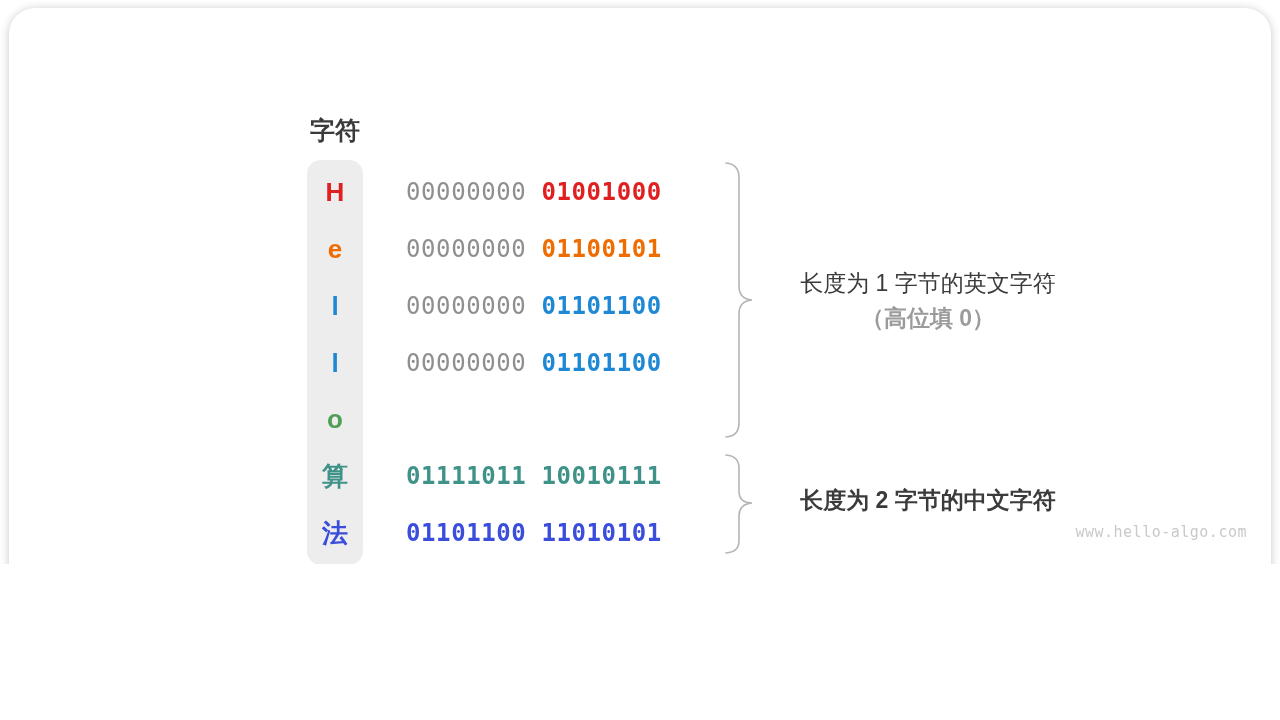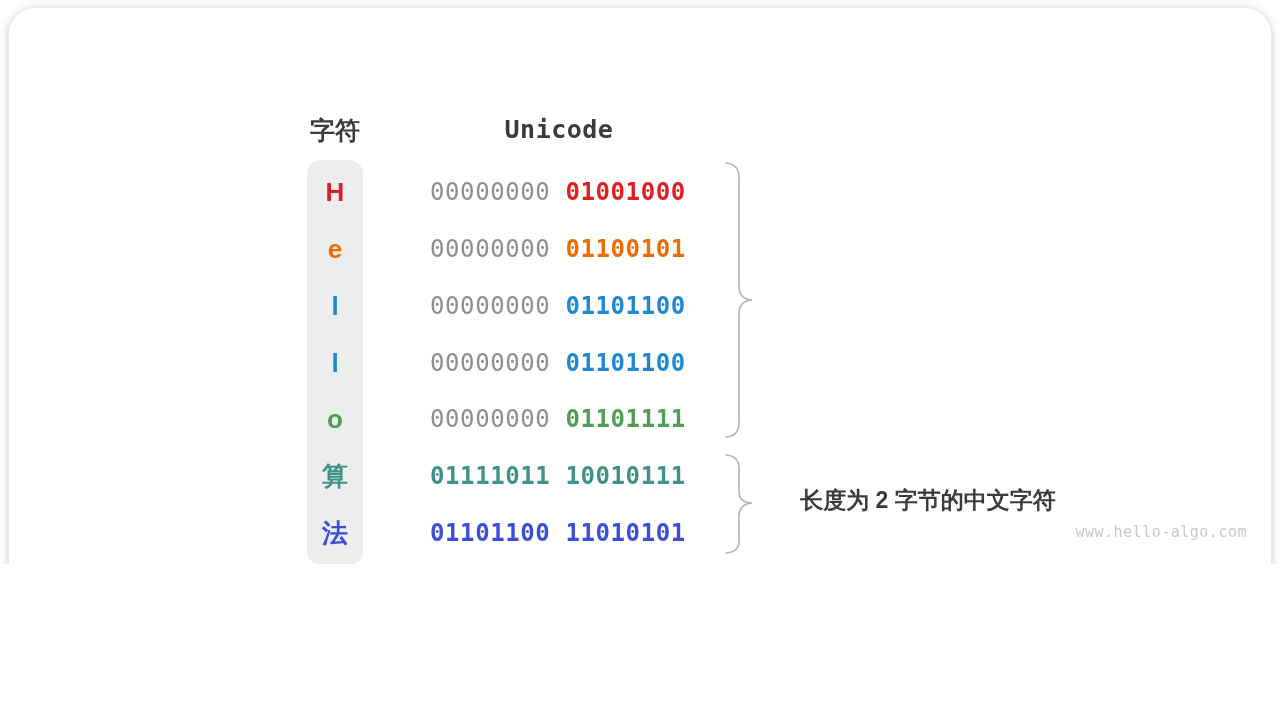--- a/index.html
+++ b/index.html
@@ -53,21 +53,21 @@
   }
   .char-cell {
     position: absolute;
     left: 307px; width: 56px;
     text-align: center;
     font-size: 26px;
     font-weight: 700;
   }
   .binary {
     position: absolute;
-    left: 430px;
+    left: 406px;
     font-family: "DejaVu Sans Mono", monospace;
     font-size: 24px;
     letter-spacing: 0.6px;
     white-space: nowrap;
   }
   .byte-high { font-weight: 400; }
   .byte-high.colored { font-weight: 700; }
   .byte-low { font-weight: 700; margin-left: 15px; }
   .braces-overlay {
     position: absolute;
@@ -115,21 +115,20 @@
     letter-spacing: 0.5px;
   }
 </style>
 </head>
 <body>
 
 <div class="stage">
   <div class="card"></div>
 
   <div class="col-header char-header">字符</div>
-  <div class="col-header unicode-header">Unicode</div>
 
   <div class="char-col-bg"></div>
 
   <div class="row" style="top:174px">
     <div class="char-cell" style="color: rgb(224, 32, 32);">H</div>
     <div class="binary">
       <span class="byte-high" style="color: rgb(143, 143, 143);">00000000</span><span class="byte-low" style="color: rgb(224, 32, 32);">01001000</span>
     </div>
   </div>
 
@@ -149,23 +148,20 @@
 
   <div class="row" style="top:345px">
     <div class="char-cell" style="color: rgb(30, 136, 213);">l</div>
     <div class="binary">
       <span class="byte-high" style="color: rgb(143, 143, 143);">00000000</span><span class="byte-low" style="color: rgb(30, 136, 213);">01101100</span>
     </div>
   </div>
 
   <div class="row" style="top:401px">
     <div class="char-cell" style="color: rgb(79, 158, 83);">o</div>
-    <div class="binary">
-      <span class="byte-high" style="color: rgb(143, 143, 143);">00000000</span><span class="byte-low" style="color: rgb(79, 158, 83);">01101111</span>
-    </div>
   </div>
 
   <div class="row" style="top:458px">
     <div class="char-cell" style="color: rgb(63, 146, 135);">算</div>
     <div class="binary">
       <span class="byte-high colored" style="color: rgb(63, 146, 135); margin-top: 48px;">01111011</span><span class="byte-low" style="color: rgb(63, 146, 135);">10010111</span>
     </div>
   </div>
 
   <div class="row" style="top:515px">
@@ -173,17 +169,21 @@
     <div class="binary">
       <span class="byte-high colored" style="color: rgb(58, 77, 219);">01101100</span><span class="byte-low" style="color: rgb(58, 77, 219);">11010101</span>
     </div>
   </div>
 
   <svg class="braces-overlay" viewBox="0 0 1280 720" xmlns="http://www.w3.org/2000/svg">
     <path d="M 726 163 Q 739 164 739 178 L 739 286 Q 739 299 752 300 Q 739 301 739 314 L 739 423 Q 739 436 726 437" fill="none" stroke="#b5b5b5" stroke-width="1.6" stroke-linecap="round"></path>
     <path d="M 726 455 Q 739 456 739 468 L 739 491 Q 739 503 752 503 Q 739 504 739 516 L 739 541 Q 739 552 726 553" fill="none" stroke="#b5b5b5" stroke-width="1.6" stroke-linecap="round"></path>
   </svg>
 
+  <div class="annotation-group-1">
+    <div class="annotation-line-1">长度为 1 字节的英文字符</div>
+    <div class="annotation-line-2">（高位填 0）</div>
+  </div>
 
   <div class="annotation-group-2">长度为 2 字节的中文字符</div>
 
   <div class="watermark">www.hello-algo.com</div>
 </div>
 
 </body></html>

